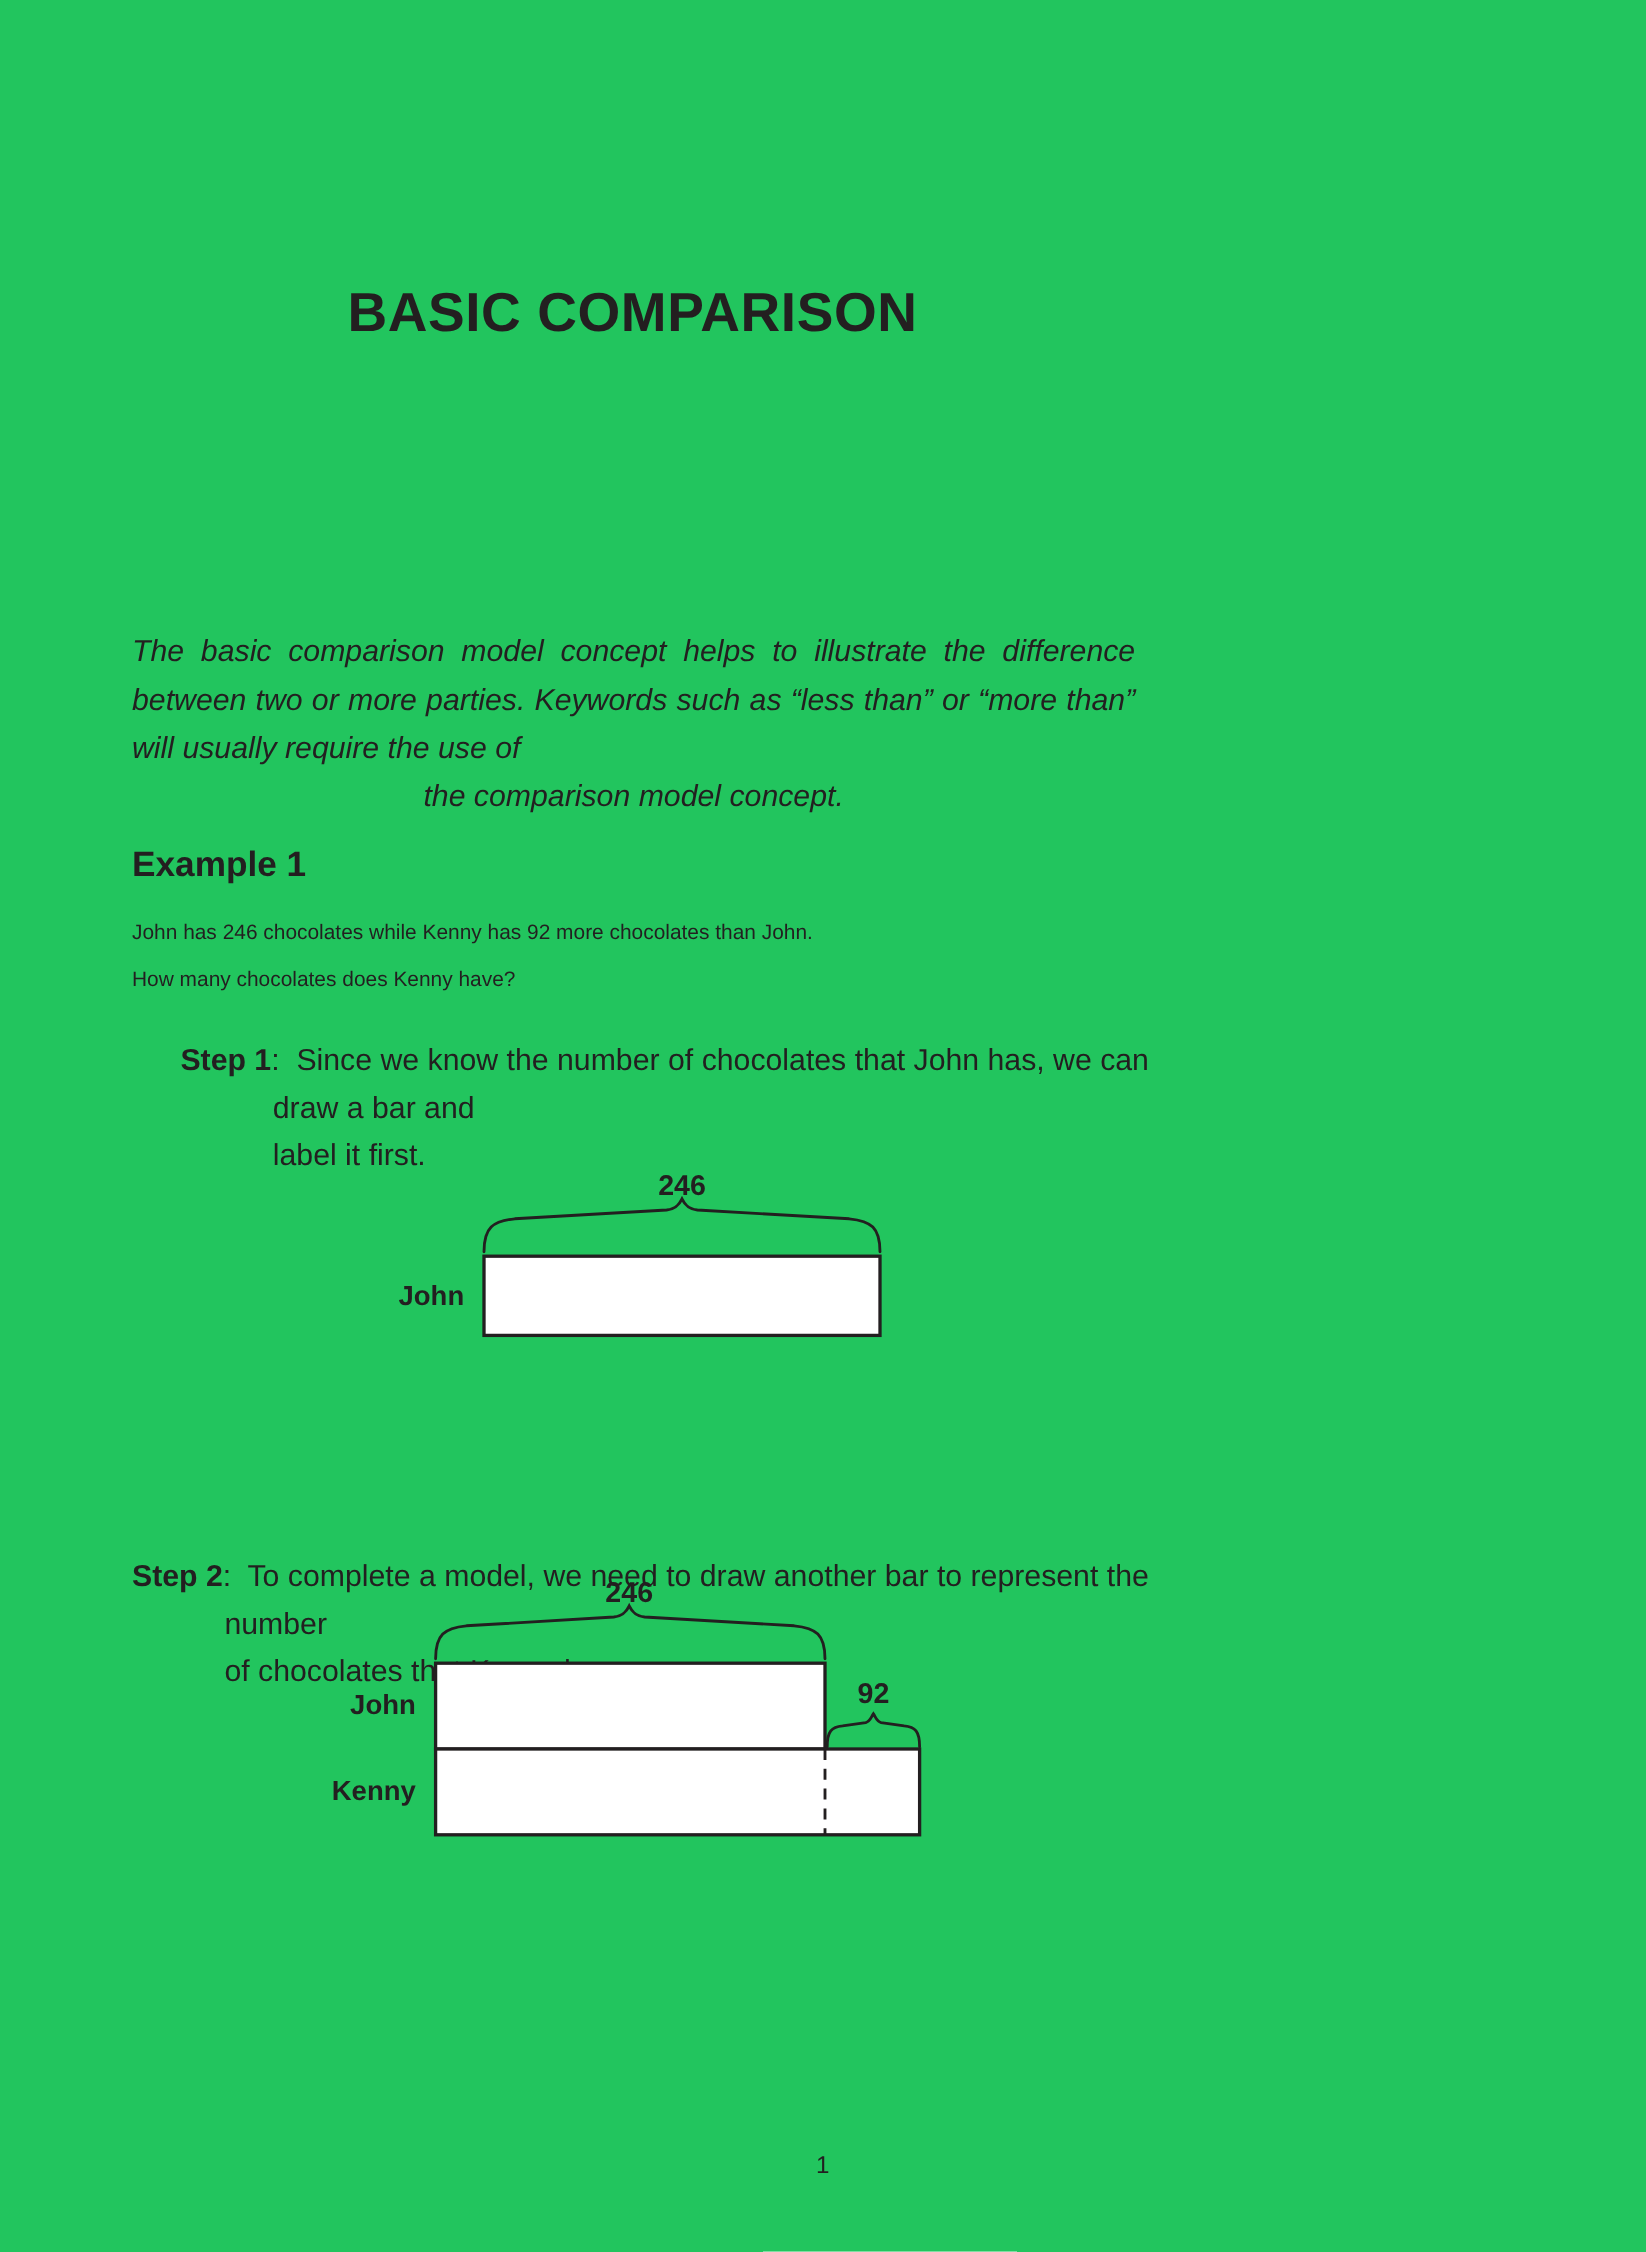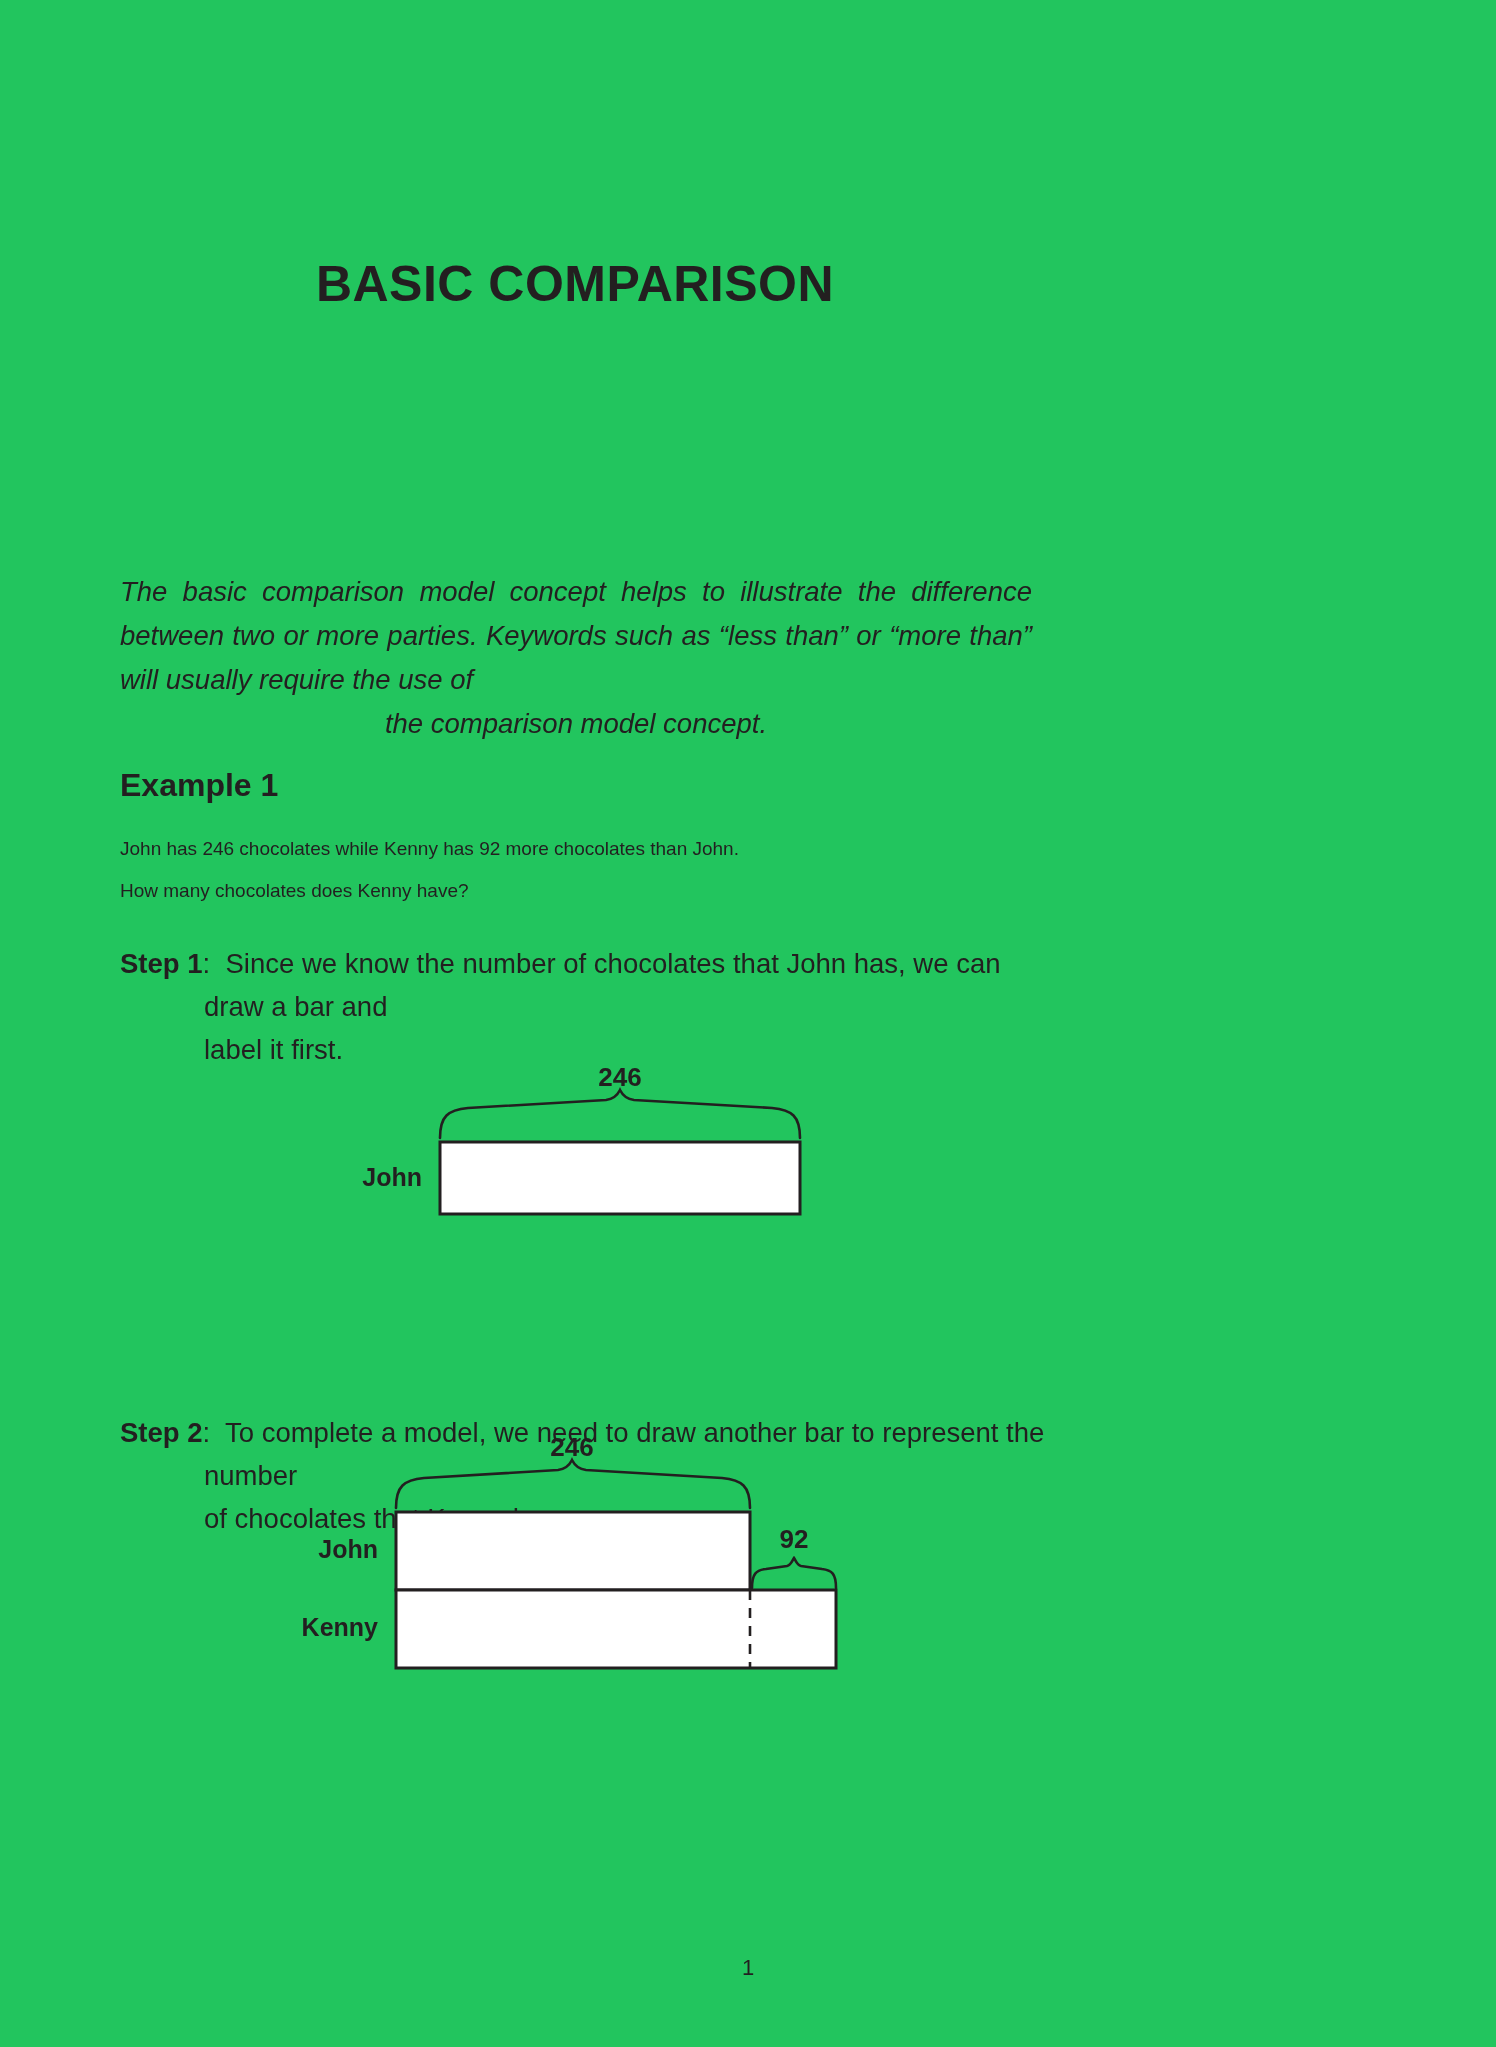--- a/index.html
+++ b/index.html
@@ -73,21 +73,21 @@
 
   
   .step {
     position: absolute;
     left: 120px;
     width: 940px;
     font-size: 27.5px;
     line-height: 43px;
     color: #231f20;
   }
-  .step-1 { top: 942px; }
+  .step-1 { top: 942px; margin-left: 44px; }
   .step-2 { top: 1411px; }
   .step-body {
     display: block;
     padding-left: 84px;
     text-indent: -84px;
   }
   .step-label { font-weight: bold; }
   .step-cont {
     display: block;
     padding-left: 84px;

